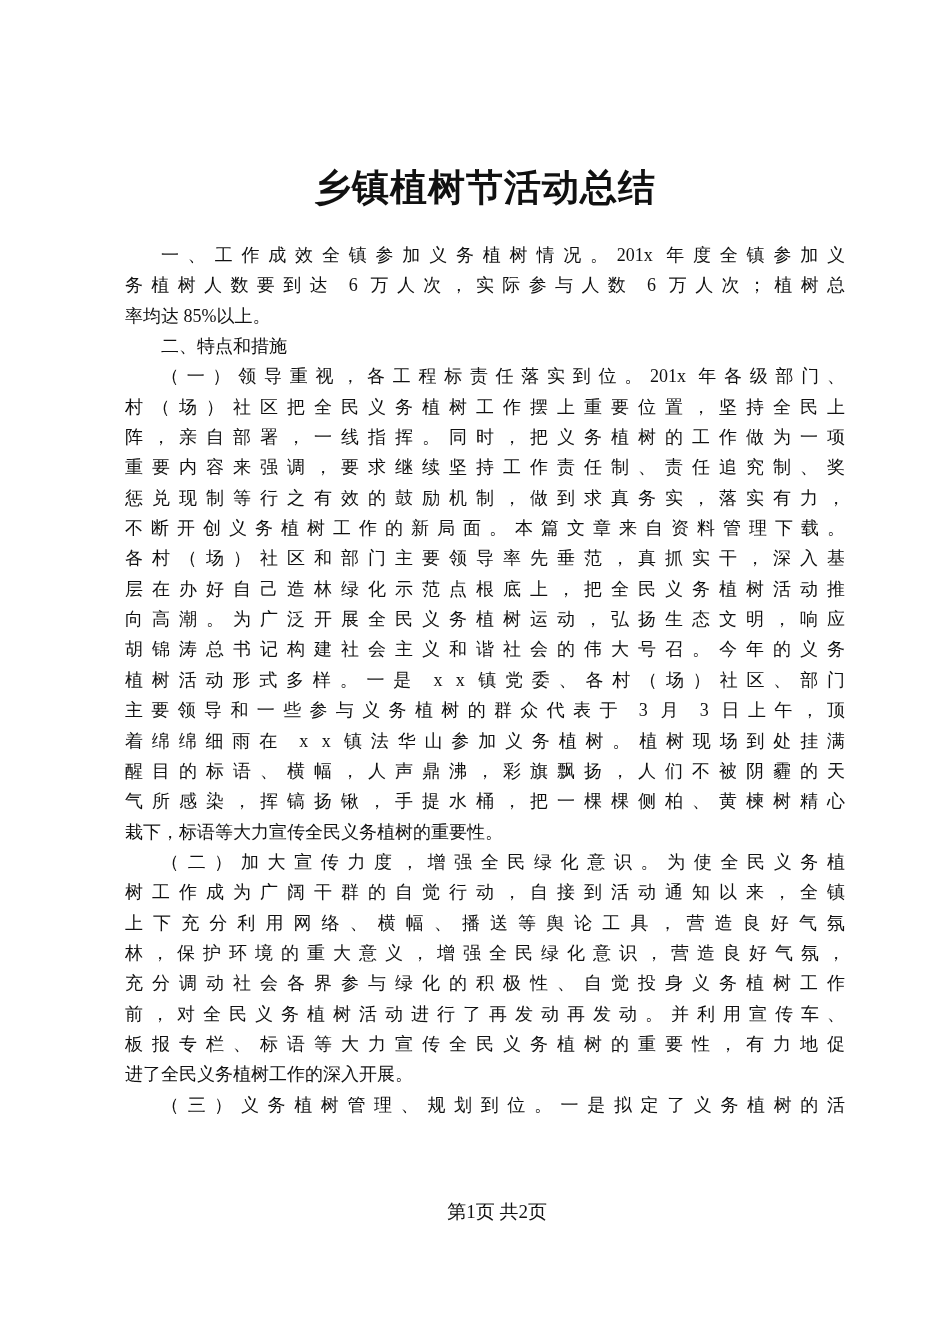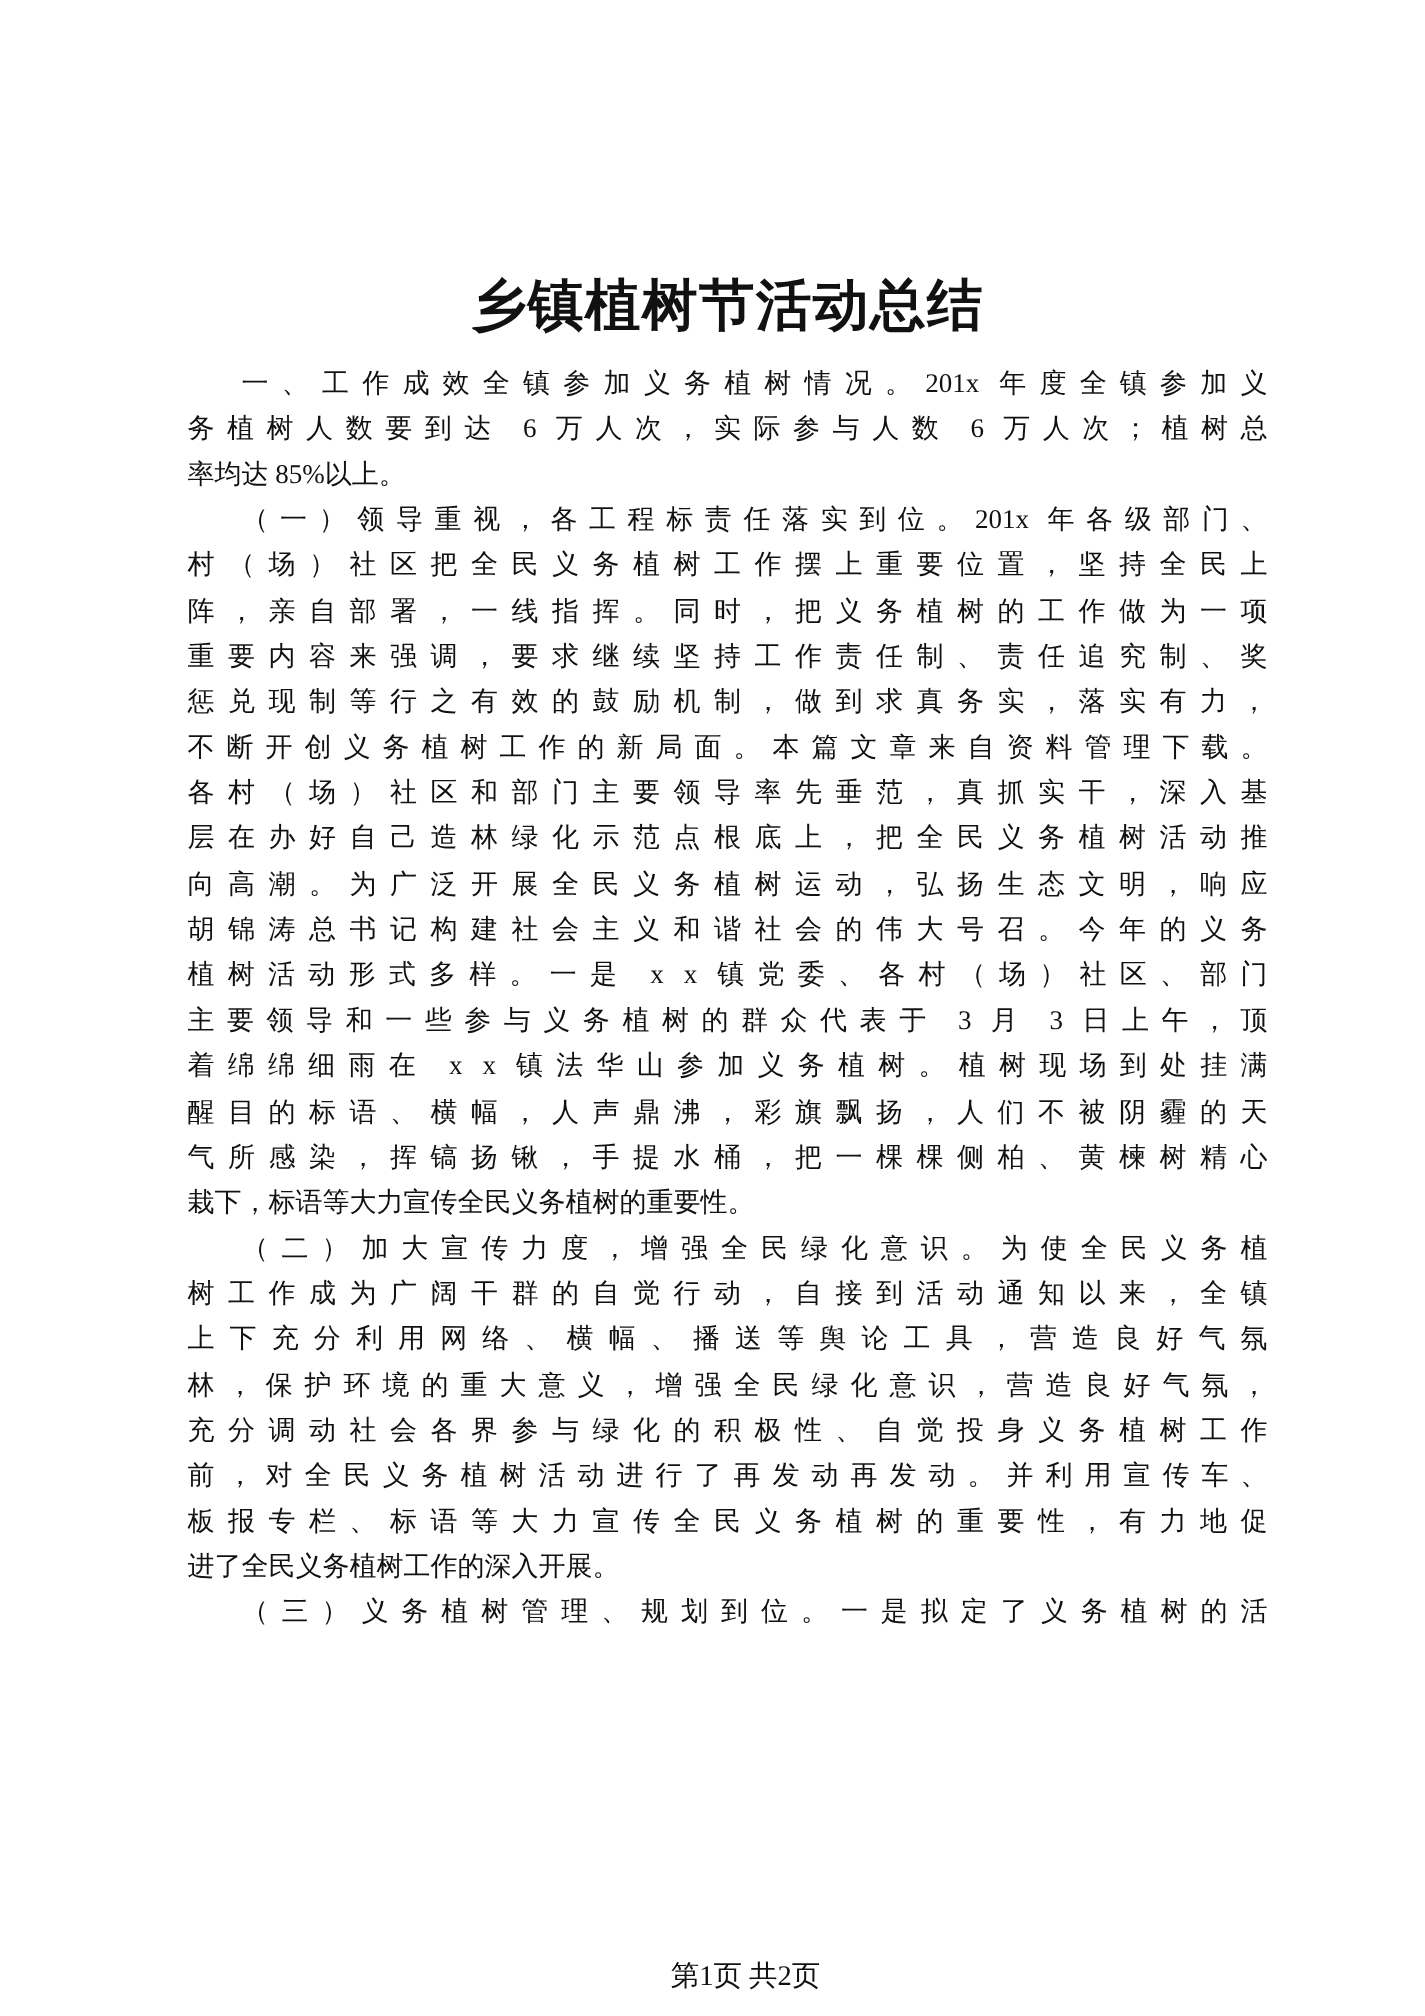--- a/index.html
+++ b/index.html
@@ -11,21 +11,21 @@
     position: relative;
     width: 950px;
     height: 1344px;
     background: #ffffff;
     overflow: hidden;
     font-family: "Liberation Serif", "DejaVu Serif", serif;
     color: #111111;
   }
   .doc-title {
     position: absolute;
-    top: 181px;
+    top: 164px;
     left: 125px;
     width: 720px;
     text-align: center;
     font-size: 37px;
     font-weight: bold;
     line-height: 48px;
     letter-spacing: 1px;
     white-space: nowrap;
   }
   .doc-body {
@@ -43,40 +43,41 @@
     overflow: hidden;
   }
   .line.j {
     text-align-last: justify;
   }
   .line.ind {
     text-indent: 2em;
   }
   .doc-footer {
     position: absolute;
-    top: 1305px;
+    top: 1199px;
     left: 125px;
     width: 720px;
     text-align: center;
     font-size: 19px;
     line-height: 26px;
     transform: translateX(12px);
   }
 </style>
 </head>
 <body>
 
 <div class="page">
   <div class="doc-title">乡镇植树节活动总结</div>
 
   <div class="doc-body">
 
   <div class="line j ind">一、工作成效全镇参加义务植树情况。201x 年度全镇参加义</div>
       <div class="line j">务植树人数要到达 6 万人次，实际参与人数 6 万人次；植树总</div>
       <div class="line">率均达 85%以上。</div>
+      <div class="line ind">二、特点和措施</div>
       <div class="line j ind">（一）领导重视，各工程标责任落实到位。201x 年各级部门、</div>
       <div class="line j">村（场）社区把全民义务植树工作摆上重要位置，坚持全民上</div>
       <div class="line j">阵，亲自部署，一线指挥。同时，把义务植树的工作做为一项</div>
       <div class="line j">重要内容来强调，要求继续坚持工作责任制、责任追究制、奖</div>
       <div class="line j">惩兑现制等行之有效的鼓励机制，做到求真务实，落实有力，</div>
       <div class="line j">不断开创义务植树工作的新局面。本篇文章来自资料管理下载。</div>
       <div class="line j">各村（场）社区和部门主要领导率先垂范，真抓实干，深入基</div>
       <div class="line j">层在办好自己造林绿化示范点根底上，把全民义务植树活动推</div>
       <div class="line j">向高潮。为广泛开展全民义务植树运动，弘扬生态文明，响应</div>
       <div class="line j">胡锦涛总书记构建社会主义和谐社会的伟大号召。今年的义务</div>

